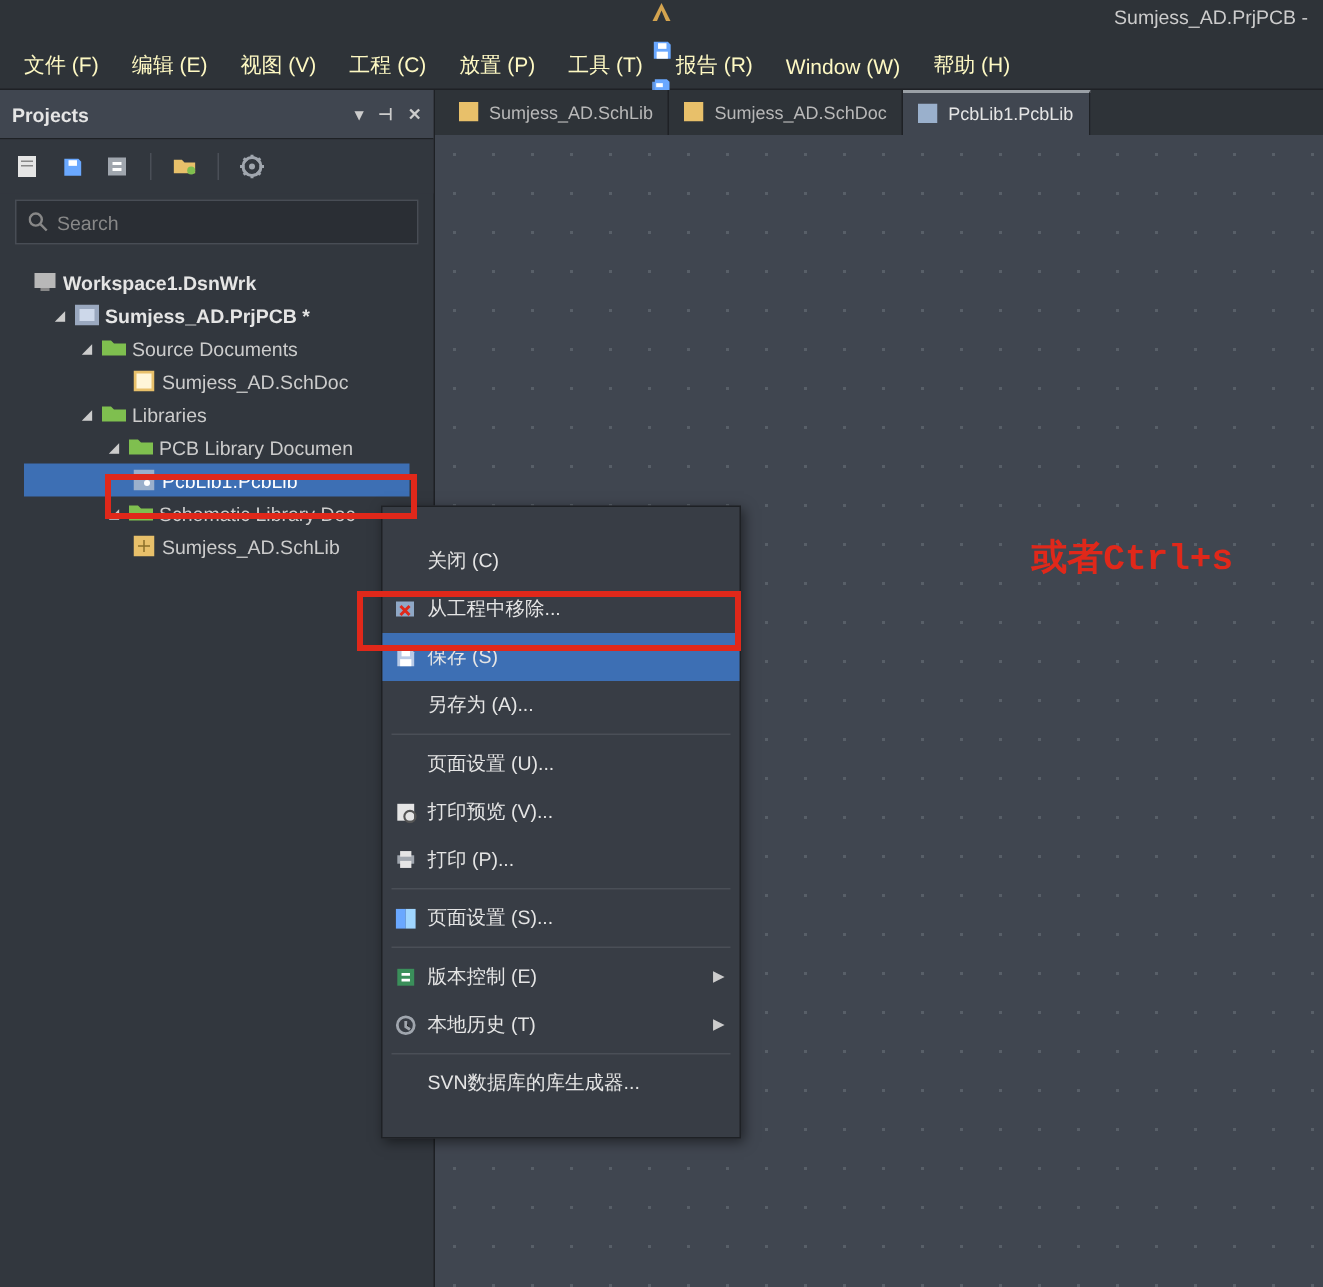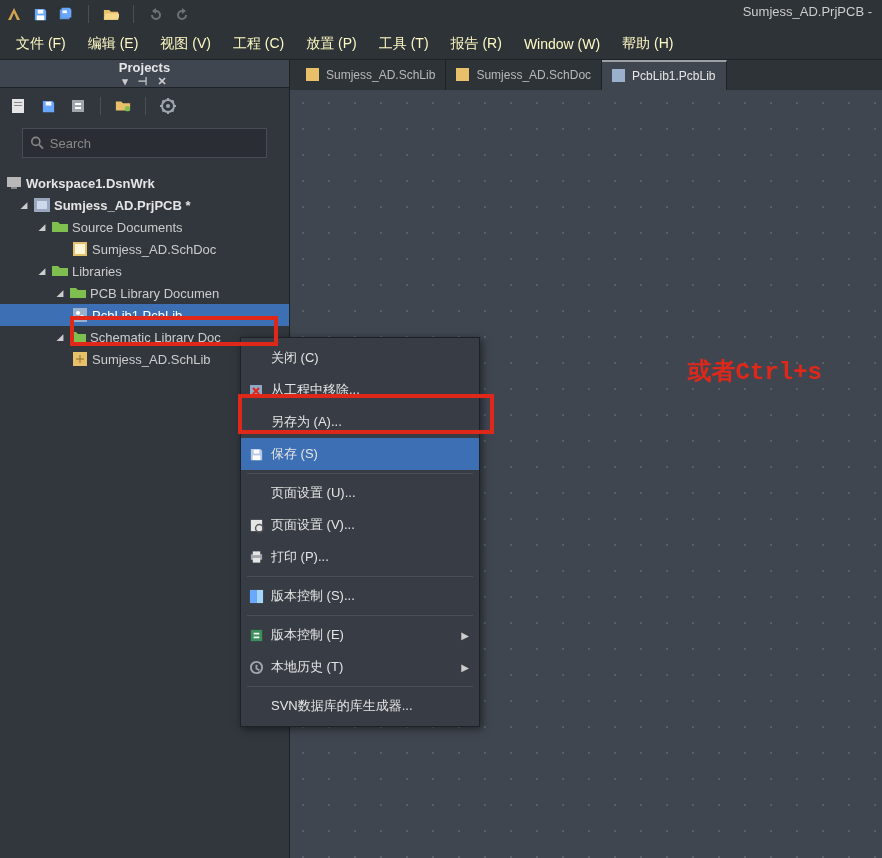--- a/index.html
+++ b/index.html
@@ -1,45 +1,45 @@
 <!DOCTYPE html>
 <html><head>
 <meta charset="utf-8">
 <style>
 * { margin: 0; padding: 0; box-sizing: border-box; font-family: "Microsoft YaHei", "Segoe UI", sans-serif; }
 body { background: #3a3f47; color: #cccccc; width: 882px; height: 858px; overflow: hidden; position: relative; font-size: 13px; }
 
 
-.top-toolbar { height: 28px; background: #2e3338; display: flex; align-items: center; padding: 0 6px; gap: 10px; }
+.top-toolbar { height: 28px; background: #2e3338; display: flex; align-items: center; padding: 0 6px; gap: 10px; flex-direction: column; }
 .top-toolbar .app-logo { width: 16px; height: 16px; display: flex; align-items: center; justify-content: center; }
 .top-toolbar .tb-icon { width: 16px; height: 16px; display: inline-flex; align-items: center; justify-content: center; cursor: pointer; }
 .top-toolbar .sep { width: 1px; height: 18px; background: #4a4f57; margin: 0 4px; }
 .app-title { position: absolute; right: 10px; top: 4px; color: #cccccc; font-size: 13px; }
 
 
 .menu-bar { height: 32px; background: #2e3338; display: flex; align-items: center; padding: 0 6px; gap: 2px; border-bottom: 1px solid #1e2125; }
 .menu-item { padding: 4px 10px; cursor: pointer; color: #fef9c3; font-size: 14px; }
 
 
 .main { display: flex; height: calc(100% - 60px); }
 .projects-panel { width: 290px; background: #32373e; border-right: 1px solid #1e2125; display: flex; flex-direction: column; }
-.panel-header { height: 28px; background: #404650; display: flex; align-items: center; justify-content: space-between; padding: 0 8px; border-bottom: 1px solid #1e2125; flex-direction: column; }
+.panel-header { height: 28px; background: #404650; display: flex; align-items: center; justify-content: space-between; padding: 16px 8px; border-bottom: 1px solid #1e2125; }
 .panel-header span { font-size: 13px; color: #e5e5e5; font-weight: 600; }
 .panel-ctrls { display: flex; gap: 10px; }
 .panel-ctrls .ctrl { font-size: 11px; cursor: pointer; color: #cccccc; }
 
 .panel-toolbar { height: 36px; display: flex; align-items: center; padding: 0 10px; gap: 14px; background: #32373e; }
 .panel-toolbar .ptb-icon { width: 16px; height: 16px; cursor: pointer; display: inline-flex; align-items: center; justify-content: center; }
 .panel-toolbar .sep { width: 1px; height: 18px; background: #4a4f57; }
 
-.search-box { margin: 4px 22px 10px; height: 30px; background: #2a2e34; border: 1px solid #484d55; display: flex; align-items: center; padding: 0 8px; }
+.search-box { margin: 4px 10px 10px; height: 30px; background: #2a2e34; border: 1px solid #484d55; display: flex; align-items: center; padding: 0 8px; }
 .search-box input { background: transparent; border: none; outline: none; color: #cccccc; margin-left: 6px; font-size: 13px; width: 100%; }
 .search-box input::placeholder { color: #888; }
 
-.tree { flex: 1; overflow: auto; padding: 4px 0; position: relative; }
+.tree { flex: 1; overflow: auto; padding: 4px 16px; position: relative; }
 .tree-row { display: flex; align-items: center; height: 22px; padding: 0 6px; gap: 4px; white-space: nowrap; cursor: pointer; }
 .tree-row.selected { background: #3d6fb4; color: #fff; }
 .tw { width: 12px; height: 12px; display: inline-flex; align-items: center; justify-content: center; font-size: 9px; color: #cccccc; cursor: pointer; }
 .node-icon { width: 16px; height: 16px; display: inline-flex; align-items: center; justify-content: center; }
 .node-label { font-size: 13px; }
 .bold { font-weight: bold; color: #e5e5e5; }
 .indent0 { padding-left: 6px; }
 .indent1 { padding-left: 18px; }
 .indent2 { padding-left: 36px; }
 .indent3 { padding-left: 54px; }
@@ -55,21 +55,21 @@
 .canvas { flex: 1; background: #404650; background-image: radial-gradient(#585f68 1px, transparent 1px); background-size: 26px 26px; position: relative; }
 .watermark { position: absolute; bottom: 10px; right: 10px; color: rgba(255,255,255,0.4); font-size: 14px; }
 .annotation { position: absolute; top: 265px; right: 60px; color: #e0281a; font-size: 24px; font-weight: bold; font-family: "Courier New", monospace; }
 
 
 .red-box { position: absolute; border: 4px solid #e0281a; background: transparent; pointer-events: none; z-index: 200; }
 .red-box-1 { left: 70px; top: 316px; width: 208px; height: 30px; }
 .red-box-2 { left: 238px; top: 394px; width: 256px; height: 40px; }
 
 
-.context-menu { position: absolute; left: 240px; top: 337px; width: 240px; background: #383d45; border: 1px solid #1e2125; box-shadow: 2px 2px 8px rgba(0,0,0,0.5); z-index: 100; padding: 4px 0; }
+.context-menu { position: absolute; left: 254px; top: 337px; width: 240px; background: #383d45; border: 1px solid #1e2125; box-shadow: 2px 2px 8px rgba(0,0,0,0.5); z-index: 100; padding: 20px 0; }
 .ctx-item { height: 32px; display: flex; align-items: center; cursor: pointer; position: relative; }
 .ctx-item.highlighted { background: #3d6fb4; }
 .ctx-icon { width: 30px; display: flex; align-items: center; justify-content: center; }
 .ctx-label { flex: 1; color: #e5e5e5; font-size: 13px; }
 .ctx-arrow { margin-right: 10px; font-size: 10px; color: #cccccc; }
 .ctx-sep { height: 1px; background: #4a4f57; margin: 3px 6px; }
 
 
 .ico-save1 { fill: #6aa8ff; }
 .ico-folder { fill: #e8c06a; }
@@ -317,67 +317,67 @@
   </div>
   <div class="ctx-item">
     <span class="ctx-icon">
         <svg width="16" height="14" viewBox="0 0 16 14">
           <rect x="2" y="2" width="12" height="10" fill="#8fa8c6"></rect>
           <path stroke="#e0281a" stroke-width="2" d="M5 5l6 6M11 5l-6 6"></path>
         </svg>
       </span>
     <span class="ctx-label">从工程中移除...</span>
   </div>
-  <div class="ctx-item">
-    <span class="ctx-icon"></span>
-    <span class="ctx-label">另存为 (A)...</span>
-  </div>
   <div class="ctx-item highlighted">
     <span class="ctx-icon">
         <svg width="15" height="15" viewBox="0 0 16 16">
           <path fill="#b8cae6" d="M2 2h10l2 2v10H2z"></path>
           <rect x="5" y="3" width="6" height="4" fill="#fff"></rect>
           <rect x="4" y="9" width="8" height="5" fill="#fff"></rect>
         </svg>
       </span>
     <span class="ctx-label">保存 (S)</span>
   </div>
+  <div class="ctx-item">
+    <span class="ctx-icon"></span>
+    <span class="ctx-label">另存为 (A)...</span>
+  </div>
   <div class="ctx-sep"></div>
   <div class="ctx-item">
     <span class="ctx-icon"></span>
     <span class="ctx-label">页面设置 (U)...</span>
   </div>
   <div class="ctx-item">
     <span class="ctx-icon">
         <svg width="15" height="15" viewBox="0 0 16 16">
           <rect x="2" y="2" width="12" height="12" fill="#e5e5e5"></rect>
           <circle cx="11" cy="11" r="4" fill="none" stroke="#555" stroke-width="1.5"></circle>
         </svg>
       </span>
-    <span class="ctx-label">页面设置 (V)...</span>
+    <span class="ctx-label">打印预览 (V)...</span>
   </div>
   <div class="ctx-item">
     <span class="ctx-icon">
         <svg width="15" height="14" viewBox="0 0 16 14">
           <rect x="2" y="4" width="12" height="6" fill="#a0a6ae"></rect>
           <rect x="4" y="1" width="8" height="4" fill="#e5e5e5"></rect>
           <rect x="4" y="8" width="8" height="5" fill="#e5e5e5"></rect>
         </svg>
       </span>
     <span class="ctx-label">打印 (P)...</span>
   </div>
   <div class="ctx-sep"></div>
   <div class="ctx-item">
     <span class="ctx-icon">
         <svg width="15" height="15" viewBox="0 0 16 16">
           <rect x="1" y="1" width="7" height="14" fill="#6aa8ff"></rect>
           <rect x="8" y="1" width="7" height="14" fill="#a0d6ff"></rect>
         </svg>
       </span>
-    <span class="ctx-label">版本控制 (S)...</span>
+    <span class="ctx-label">页面设置 (S)...</span>
   </div>
   <div class="ctx-sep"></div>
   <div class="ctx-item">
     <span class="ctx-icon">
         <svg width="15" height="15" viewBox="0 0 16 16">
           <rect x="2" y="2" width="12" height="12" fill="#3a8f5a"></rect>
           <path fill="#fff" d="M5 5h6v2H5zM5 9h6v2H5z"></path>
         </svg>
       </span>
     <span class="ctx-label">版本控制 (E)</span>

